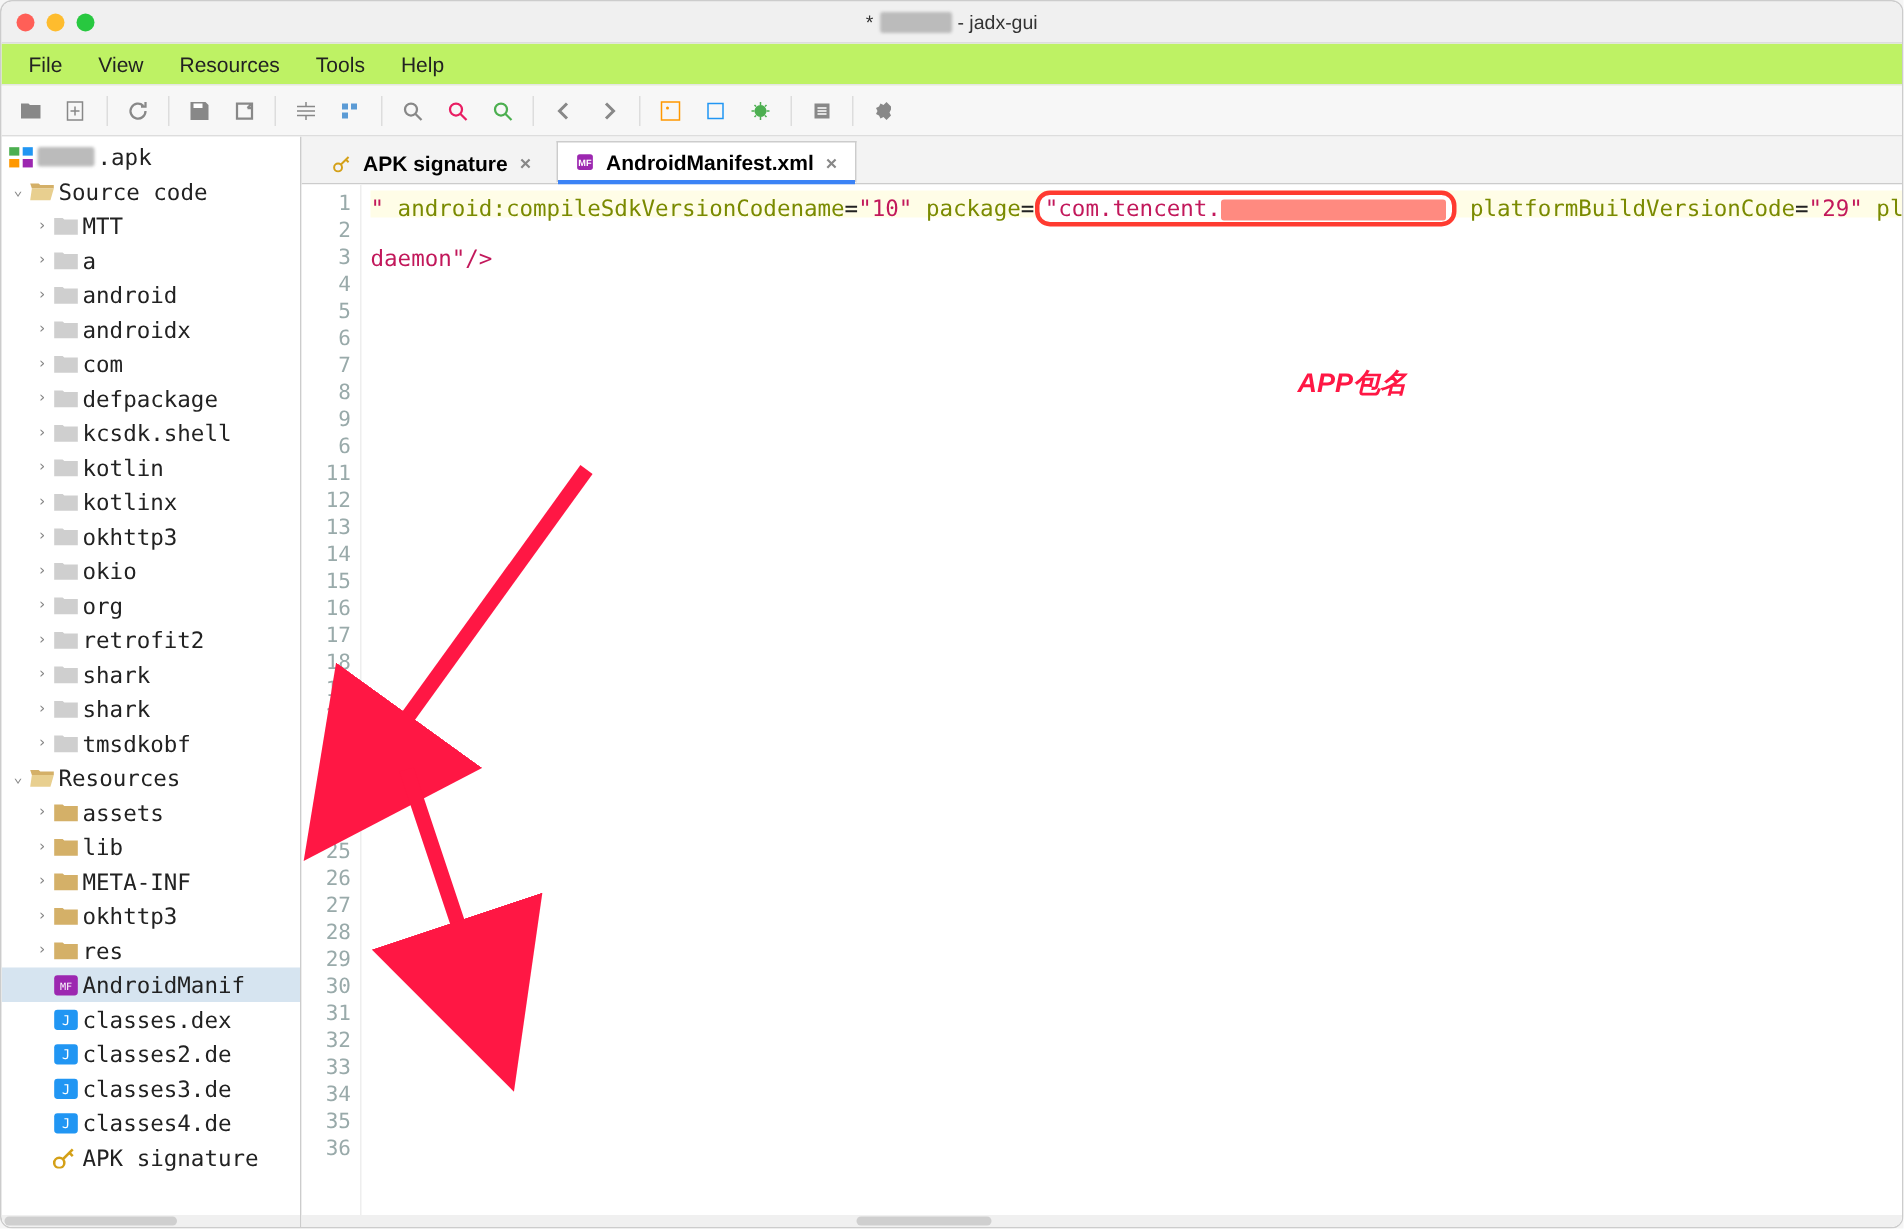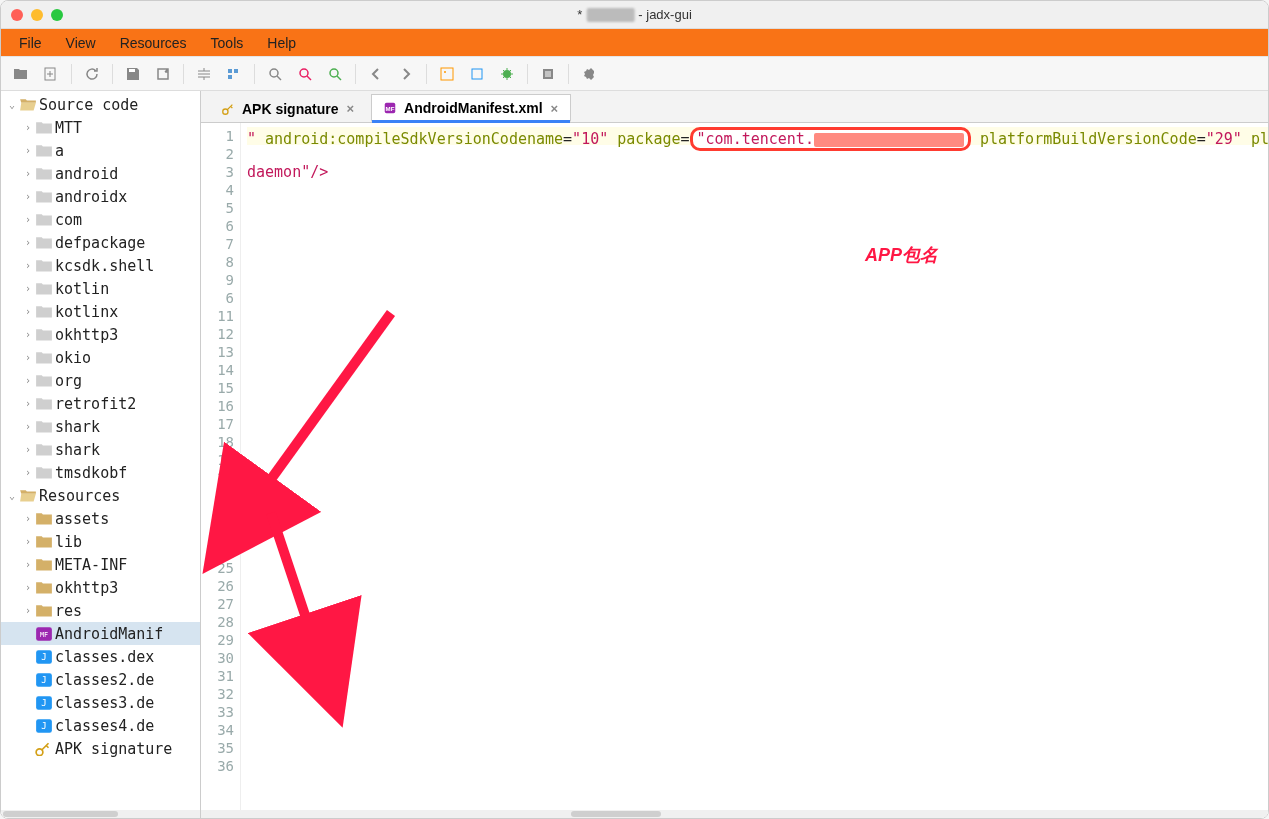--- a/index.html
+++ b/index.html
@@ -6,21 +6,21 @@
 body { font-family: -apple-system, "Helvetica Neue", Arial, sans-serif; font-size: 13px; background: #f5f5f5; overflow: hidden; }
 .window { width: 1269px; height: 819px; background: #fff; border: 1px solid #ccc; border-radius: 8px; overflow: hidden; display: flex; flex-direction: column; position: relative; }
 .titlebar { height: 28px; background: #f0f0f0; display: flex; align-items: center; padding: 0 10px; border-bottom: 1px solid #ddd; position: relative; }
 .traffic { display: flex; gap: 8px; }
 .dot { width: 12px; height: 12px; border-radius: 50%; }
 .dot.red { background: #ff5f57; }
 .dot.yellow { background: #febc2e; }
 .dot.green { background: #28c840; }
 .title-text { position: absolute; left: 50%; transform: translateX(-50%); font-size: 13px; color: #333; display:flex; align-items:center; gap:4px;}
 .title-blur { display:inline-block; width:48px; height:14px; background:#bbb; filter:blur(1px); border-radius:2px;}
-.menubar { height: 28px; background: #f97316; display: flex; align-items: center; padding: 0 8px; border-bottom: 1px solid #e5e5e5; gap: 4px; }
+.menubar { height: 28px; background: #bef264; display: flex; align-items: center; padding: 0 8px; border-bottom: 1px solid #e5e5e5; gap: 4px; }
 .menu-item { padding: 4px 10px; cursor: default; font-size: 14px; color: #222; }
 .toolbar { height: 34px; background: #f7f7f7; border-bottom: 1px solid #ddd; display: flex; align-items: center; padding: 0 6px; gap: 2px; }
 .tbtn { width: 28px; height: 28px; display: flex; align-items: center; justify-content: center; cursor: pointer; color: #555; border-radius:3px;}
 .tsep { width: 1px; height: 20px; background: #ddd; margin: 0 4px; }
 .body { flex: 1; display: flex; overflow: hidden; }
 .sidebar { width: 200px; border-right: 1px solid #ccc; background: #fff; overflow-y: auto; font-family: "Menlo","Monaco",monospace; font-size: 15px; position:relative; }
 .tree { padding: 2px 0 10px 0; }
 .tree-row { display: flex; align-items: center; height: 23px; padding-left: 4px; white-space: nowrap; cursor: default; }
 .tree-row.sel { background: #d6e4f0; }
 .caret { width: 14px; display:inline-flex; justify-content:center; color:#888; font-size:10px;}
@@ -184,20 +184,32 @@
           <path fill="#888" d="M13 5l-3-3-2 2-2-1-1 2-2 1 1 2-1 2 2 1 1 2 2-1 2 2 3-3-1-2 1-2z"></path>
         </svg>
       </div>
   </div>
 
   <div class="body">
 
     <div class="sidebar">
       <div class="tree" id="tree">
           <div class="tree-row" style="padding-left: 4px;">
+            <span class="ticon">
+              <svg viewBox="0 0 16 14">
+                <rect x="1" y="1" width="6" height="5" fill="#4caf50"></rect>
+                <rect x="9" y="1" width="6" height="5" fill="#2196f3"></rect>
+                <rect x="1" y="8" width="6" height="5" fill="#ff9800"></rect>
+                <rect x="9" y="8" width="6" height="5" fill="#9c27b0"></rect>
+              </svg>
+            </span>
+            <span class="lbl-blur"></span>
+            <span class="lbl">.apk</span>
+          </div>
+          <div class="tree-row" style="padding-left: 4px;">
             <span class="caret">⌄</span>
             <span class="ticon">
               <svg viewBox="0 0 16 14">
                 <path fill="#d4b068" d="M1 2h5l1 1h8v2H2z"></path>
                 <path fill="#e8cf8f" d="M2 5h13l-2 7H1z"></path>
               </svg>
             </span>
             <span class="lbl">Source code</span>
           </div>
           <div class="tree-row" style="padding-left: 20px;">

